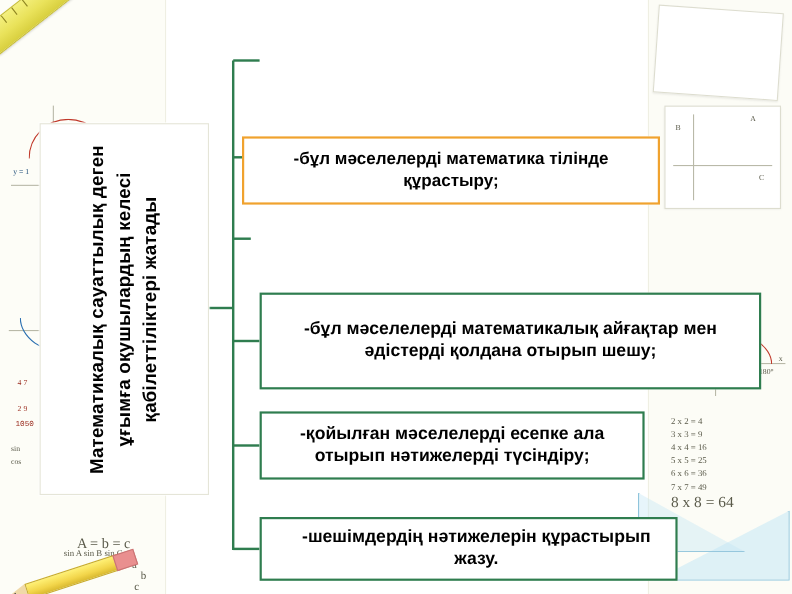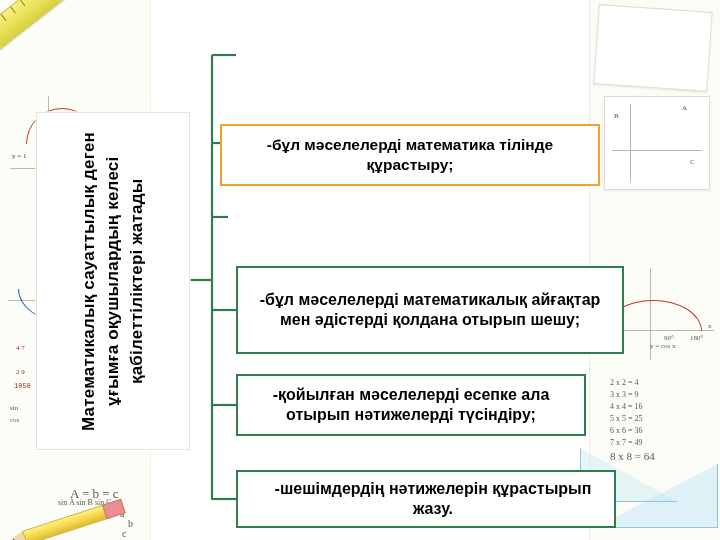--- a/index.html
+++ b/index.html
@@ -171,21 +171,21 @@
     text-align: center;
     background: #ffffff;
     font-weight: bold;
     color: #000000;
     line-height: 1.28;
     padding: 5px 10px;
   }
   .n0 { left: 236px; top: 14px;  width: 380px; height: 82px;  border: 2.2px solid #f0a22e; font-size: 16.5px; }
   .n1 { left: 220px; top: 124px; width: 380px; height: 62px;  border: 2.2px solid #f0a22e; font-size: 15.5px; }
   .n2 { left: 228px; top: 186px; width: 380px; height: 62px;  border: 2.2px solid #2f7d4f; font-size: 15.5px; }
-  .n3 { left: 236px; top: 266px; width: 388px; height: 88px;  border: 2.2px solid #2f7d4f; font-size: 16px; }
+  .n3 { left: 236px; top: 266px; width: 456px; height: 88px;  border: 2.2px solid #2f7d4f; font-size: 16px; }
   .n4 { left: 236px; top: 374px; width: 350px; height: 62px;  border: 2.2px solid #2f7d4f; font-size: 16px; }
   .n5 { left: 236px; top: 470px; width: 380px; height: 58px;  border: 2.2px solid #2f7d4f; font-size: 16px; padding-left: 24px; }
 </style>
 </head>
 <body>
 
 <div id="slide">
 
   <div class="bg-art bg-left">
     <div class="axis-v" style="left:48px; top:96px; height:130px;"></div>
@@ -229,21 +229,21 @@
     <div class="mini-text" style="left:74px; top:334px;">90°</div>
     <div class="mini-text" style="left:100px; top:334px;">180°</div>
     <div class="mini-text" style="left:118px; top:322px;">x</div>
 
     <div class="mini-text" style="left:20px; top:378px; font-size:8px;">2 x 2 = 4</div>
     <div class="mini-text" style="left:20px; top:390px; font-size:8px;">3 x 3 = 9</div>
     <div class="mini-text" style="left:20px; top:402px; font-size:8px;">4 x 4 = 16</div>
     <div class="mini-text" style="left:20px; top:414px; font-size:8px;">5 x 5 = 25</div>
     <div class="mini-text" style="left:20px; top:426px; font-size:8px;">6 x 6 = 36</div>
     <div class="mini-text" style="left:20px; top:438px; font-size:8px;">7 x 7 = 49</div>
-    <div class="mini-text" style="left:20px; top:450px; font-size:11px;">8 x 8 = 64</div>
+    <div class="mini-text" style="left:20px; top:450px; font-size:14px;">8 x 8 = 64</div>
 
     <div class="tri-ruler" style="left:4px; top:464px; width:122px; height:62px; clip-path:polygon(0 100%,100% 100%,100% 0);"></div>
     <div class="tri-ruler" style="left:-10px; top:448px; width:96px; height:52px; clip-path:polygon(0 100%,100% 100%,0 0); background:rgba(196,231,245,.4);"></div>
   </div>
 
   <div class="bg-art ruler">
     <div class="tick" style="left:22px;"></div>
     <div class="tick" style="left:34px;"></div>
       <div class="tick" style="left:46px;"></div>
 

